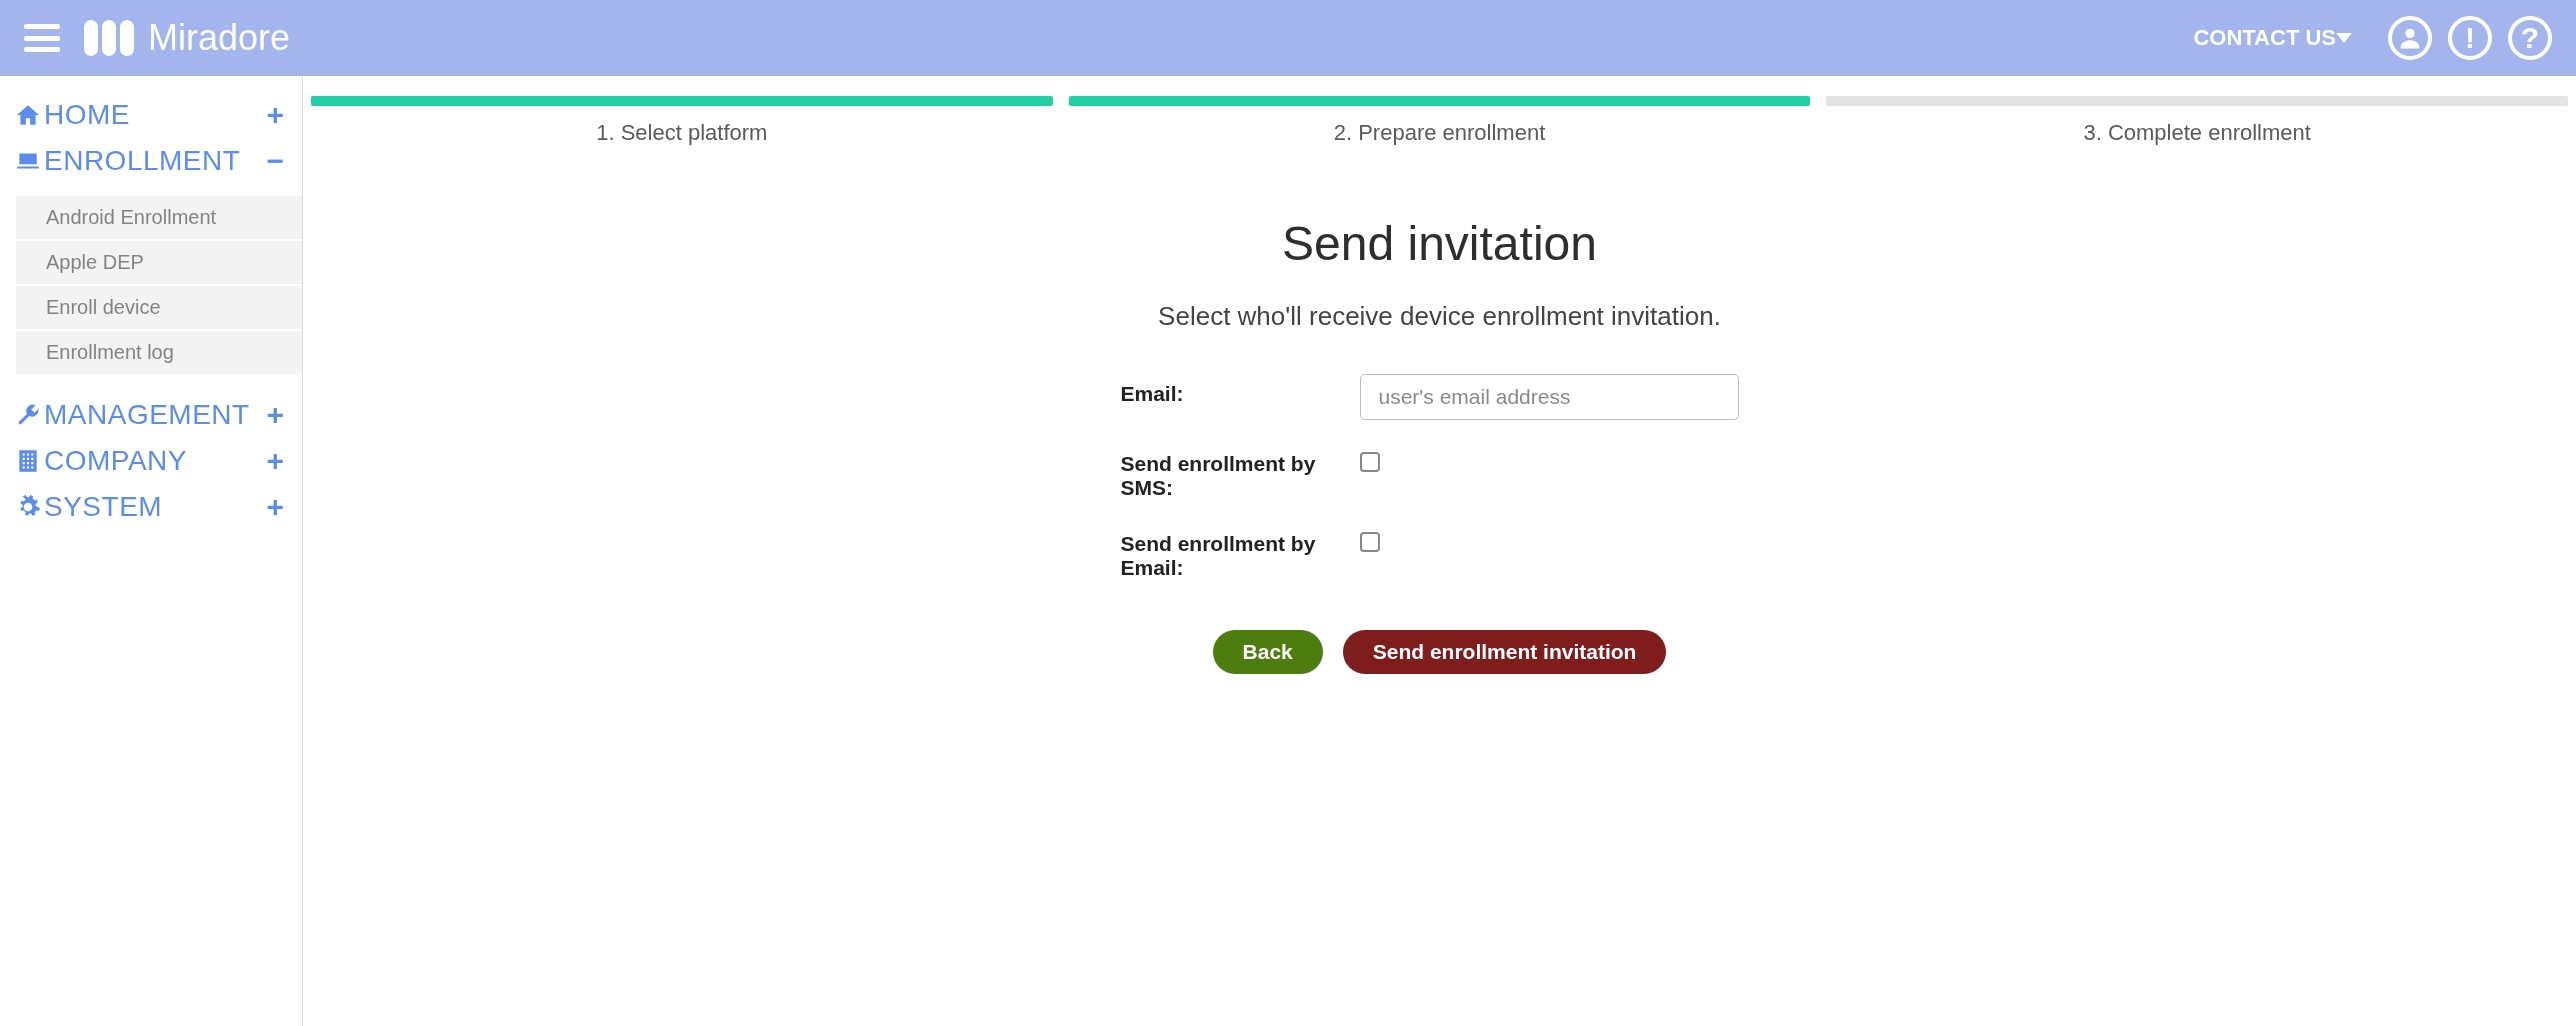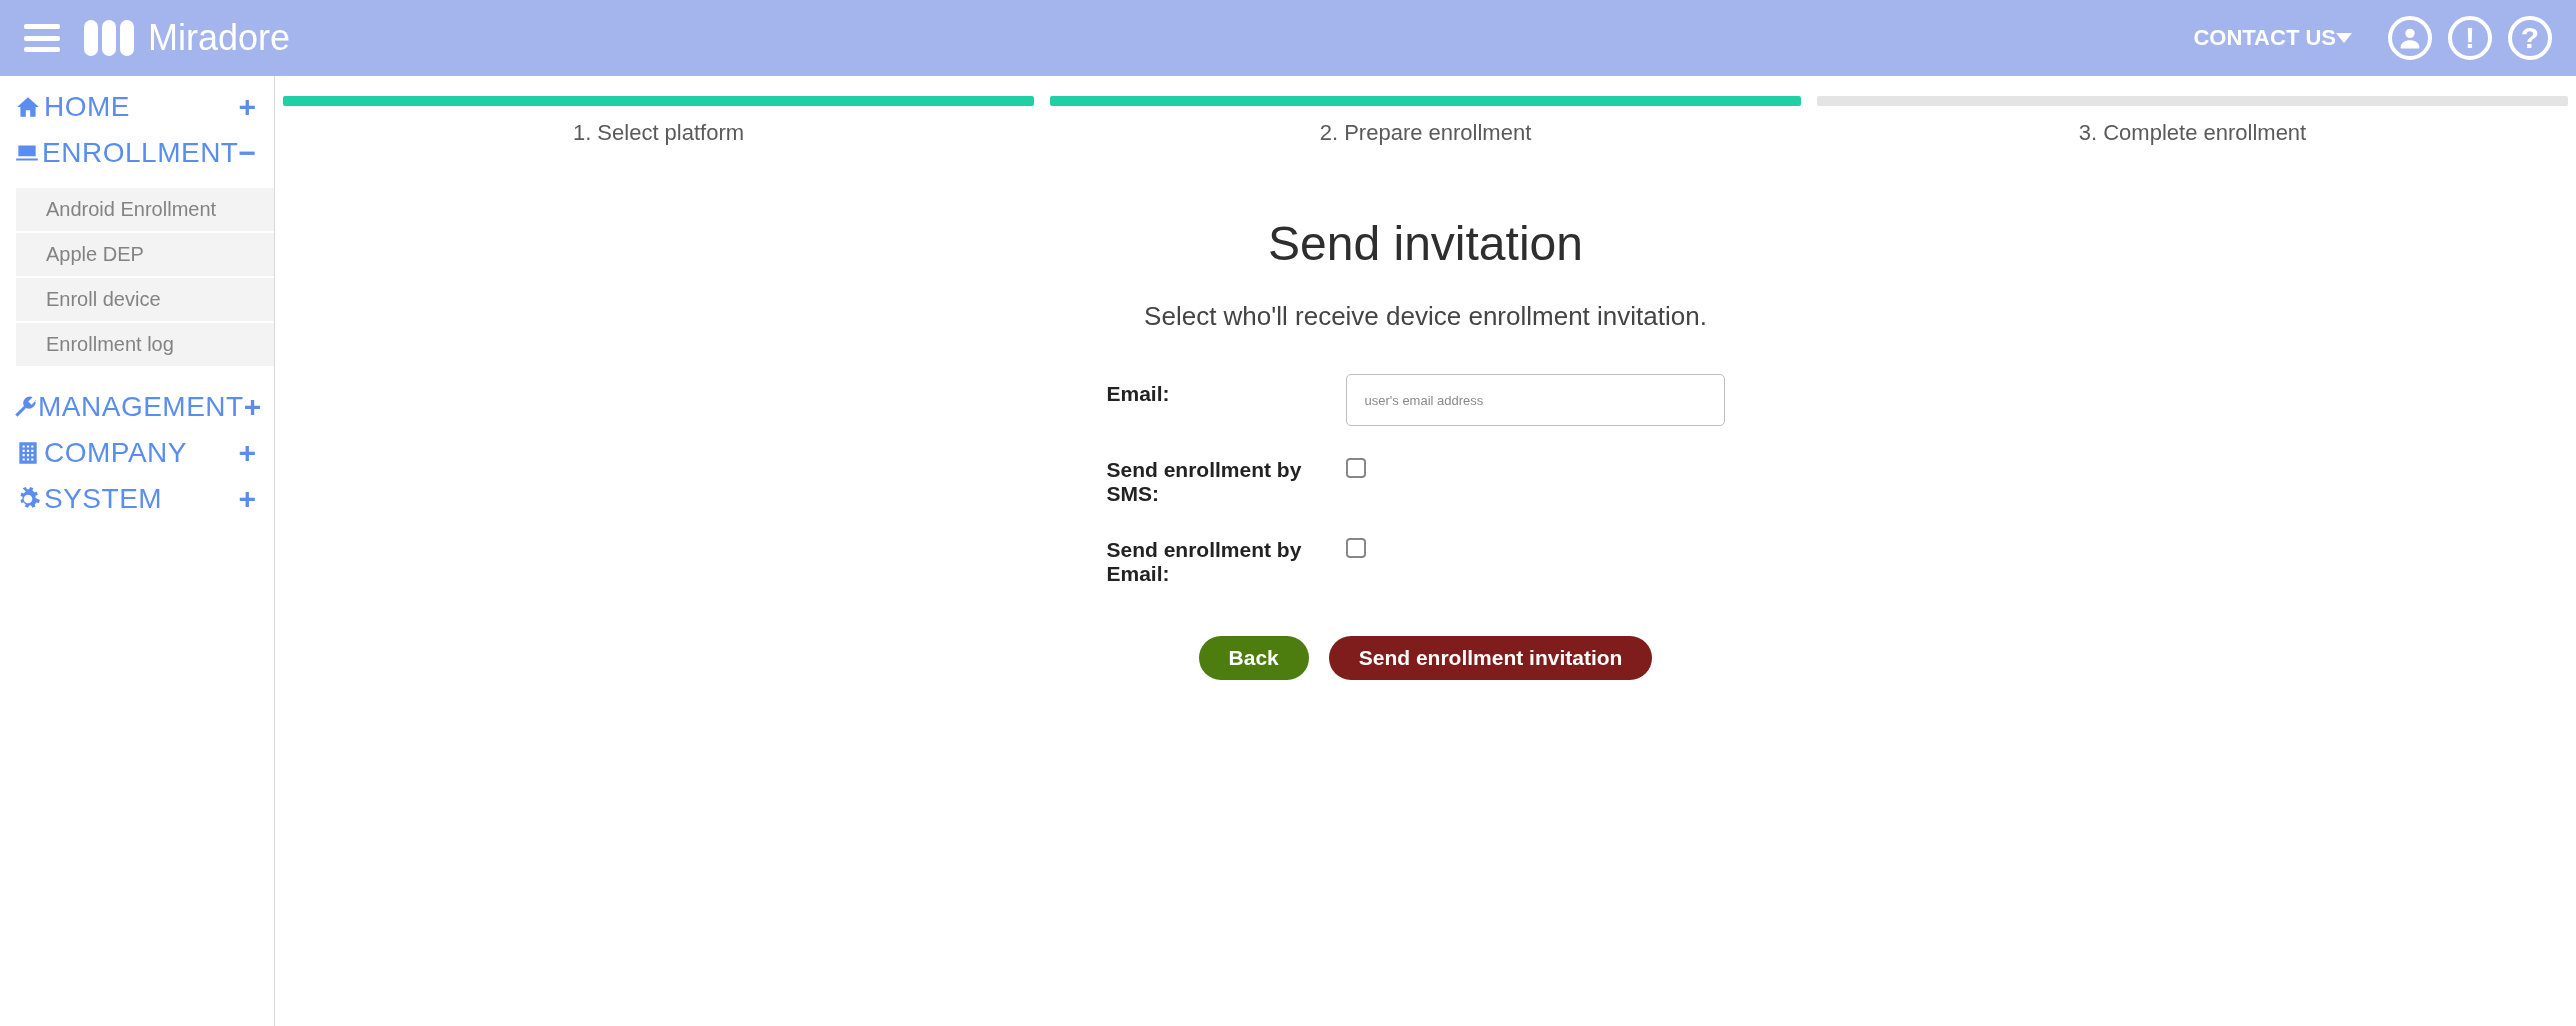--- a/index.html
+++ b/index.html
@@ -47,23 +47,23 @@
     margin-left:16px; cursor:pointer;
   }
   .header-icon svg { width:28px; height:28px; fill:#fff; }
   .header-icon.text { font-size:30px; font-weight:700; color:#fff; }
 
   
   .content { display:flex; height: calc(100% - 76px); }
 
   
   .sidebar {
-    width: 275px;
+    width: 303px;
     border-right: 1px solid #d9d9d9;
-    padding-top: 8px;
+    padding-top: 16px;
   }
   .nav-item {
     display:flex; align-items:center;
     padding: 6px 18px 6px 12px;
     cursor:pointer;
   }
   .nav-item .icon { width:32px; color:#5b8def; font-size:26px; display:flex; justify-content:center; }
   .nav-item .label {
     flex:1; font-size:28px; font-weight:500;
     color:#5b8def; letter-spacing:0.5px;
@@ -94,23 +94,23 @@
   .main-sub {
     text-align:center; font-size:26px; color:#444;
     margin-top:30px;
   }
   .form { width:638px; margin: 42px auto 0; }
   .form-row { display:flex; align-items:flex-start; margin-bottom:24px; }
   .form-label { width:239px; text-align:left; padding-right:22px;
     font-size:21px; font-weight:700; color:#222; padding-top:8px; }
   .form-field { flex:1; }
   .text-input {
-    width:379px; height:52px; padding:16px 18px;
+    width:379px; height:46px; padding:16px 18px;
     border:1px solid #bcbcbc; border-radius:5px;
-    font-size:13px; color:#555;
+    font-size:21px; color:#555;
   }
   .text-input::placeholder { color:#8a8a8a; }
   .checkbox {
     width:20px; height:20px; border:2px solid #888; border-radius:4px;
     margin-top:8px; cursor:pointer; background:#fff;
   }
   .btn-row { display:flex; justify-content:center; gap:20px; margin-top:50px; }
   .btn {
     border:none; border-radius:22px; height:44px;
     padding:0 30px; font-size:21px; font-weight:600;

